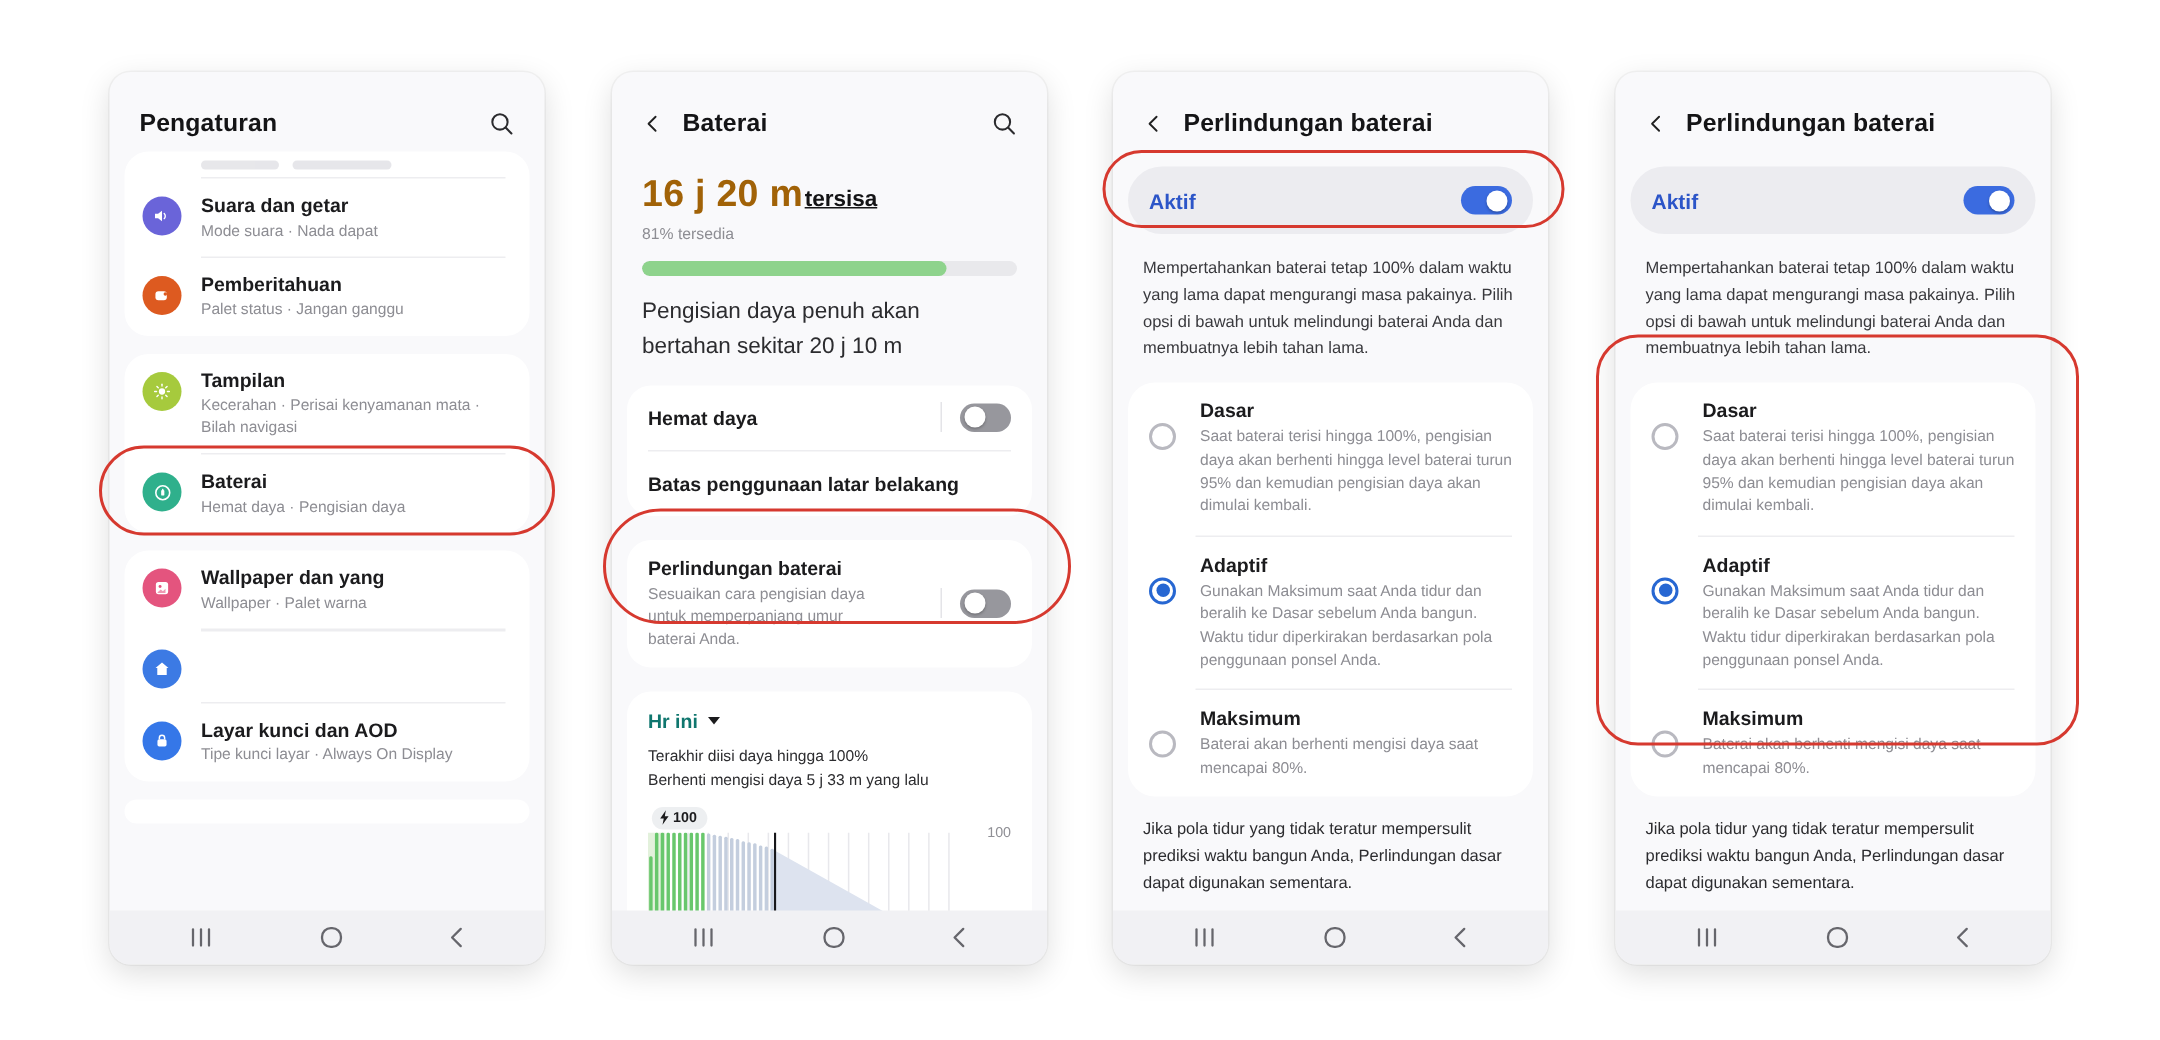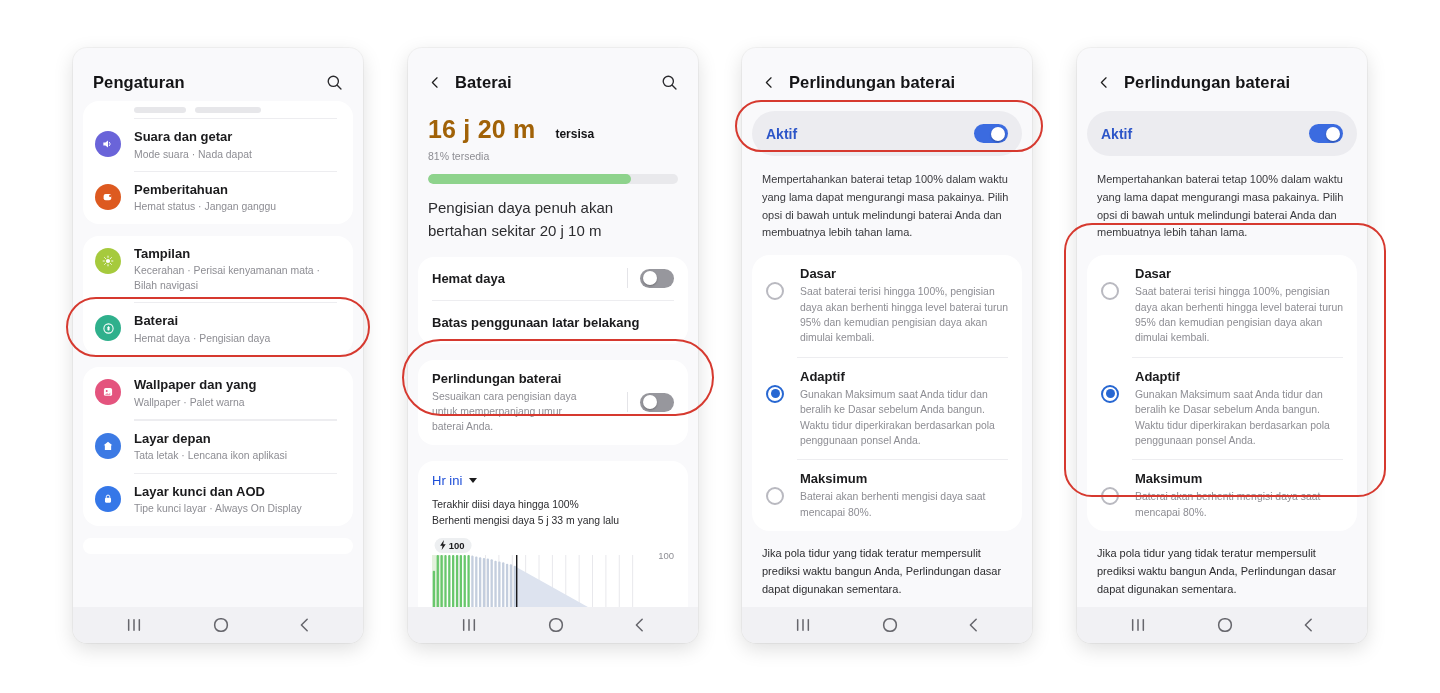--- a/index.html
+++ b/index.html
@@ -28,21 +28,21 @@
 
   .skeleton-row { position:relative; height:17px; padding-left:51px; padding-top:6px; display:flex; gap:9px; opacity:.5; }
   .skeleton-bar { height:6px; border-radius:3px; background:#cfcfd6; }
 
   .navbar { position:absolute; left:0; right:0; bottom:0; height:36px; background:#f1f1f4;
             display:flex; align-items:center; justify-content:space-between; padding:0 52px; }
 
   
   .big-block { margin:14px 20px 0 20px; }
   .big-time { font-size:25px; font-weight:700; color:#a16207; letter-spacing:.2px; }
-  .big-suffix { font-size:12px; font-weight:700; color:#141416; margin-left:20px; }
+  .big-suffix { font-size:15px; font-weight:700; color:#141416; margin-left:1px;text-decoration:underline; }
   .pct { font-size:10.5px; color:#8d8d93; margin-top:6px; }
   .progress { margin-top:12px; height:10px; border-radius:5px; background:#e9e9ec; overflow:hidden; }
   .progress-fill { height:100%; border-radius:5px; background:var(--progress-green); }
   .caption { font-size:15px; color:#2c2c2f; line-height:1.55; margin-top:12px; width:94%; }
 
   .row { display:flex; align-items:center; height:43px; padding:0 14px; }
   .row-label { flex:1; font-size:13px; font-weight:700; color:#1b1b1d; }
   .vsep { width:1px; height:20px; background:#e4e4e8; margin-right:12px; }
 
   .toggle { width:34px; height:19px; border-radius:10px; position:relative; flex:none; }
@@ -50,21 +50,21 @@
   .toggle.off { background:var(--toggle-off); } .toggle.off .knob { left:3px; }
   .toggle.on  { background:var(--toggle-on); }  .toggle.on  .knob { right:3px; }
 
   .prot-card { display:flex; align-items:center; padding:11px 14px; }
   .prot-txt { flex:1; padding-right:10px; }
   .prot-title { font-size:13px; font-weight:700; color:#1b1b1d; }
   .prot-sub { font-size:10.4px; color:#8d8d93; line-height:1.45; margin-top:3px; width:88%; }
 
   .chart-card { padding:12px 14px 6px 14px; height:172px; }
   .period-row { display:flex; align-items:center; gap:7px; }
-  .period-label { font-size:13px; font-weight:400; color:#1d4ed8;text-align:right; }
+  .period-label { font-size:13px; font-weight:700; color:#0f766e;text-align:right; }
   .caret-down { width:0; height:0; border-left:4.5px solid transparent; border-right:4.5px solid transparent; border-top:5.5px solid #1b1b1d; }
   .chart-lines { font-size:10.4px; color:#2c2c2f; line-height:1.55; margin-top:9px; }
   .chart-wrap { position:relative; margin-top:18px; height:96px; }
   .chart-plot { position:absolute; left:0; right:28px; top:8px; bottom:16px; }
   .ylab { position:absolute; right:0; font-size:9.5px; color:#8f8f95; }
   .ylab.top { top:3px; } .ylab.bot { bottom:12px; }
   .xaxis { position:absolute; left:0; right:28px; bottom:0; height:12px; }
   .xtick { position:absolute; font-size:9.5px; color:#8f8f95; }
   .chg-badge { position:absolute; top:-9px; transform:translateX(-50%); background:#edeff1; border-radius:9px;
                padding:2px 7px 2px 5px; display:flex; align-items:center; gap:2px;
@@ -131,21 +131,21 @@
       <div class="divider"></div>
       <div class="item">
         <div class="app-ic" style="background: rgb(221, 90, 32);">
           <svg viewBox="0 0 24 24" width="14" height="14">
               <rect x="4.5" y="7" width="13" height="10.5" rx="3.4" fill="#fff"></rect>
               <circle cx="15.8" cy="10.2" r="2" fill="#dd5a20"></circle>
             </svg>
         </div>
         <div class="item-txt">
           <div class="item-title">Pemberitahuan</div>
-          <div class="item-sub">Hemat status · Jangan ganggu</div>
+          <div class="item-sub">Palet status · Jangan ganggu</div>
         </div>
       </div>
     </div>
 
     <div class="card mt12">
       <div class="item">
         <div class="app-ic" style="background: rgb(166, 202, 61);">
           <svg viewBox="0 0 24 24" width="14" height="14">
               <circle cx="12" cy="12" r="3.6" fill="#fff"></circle>
               <g stroke="#fff" stroke-width="1.6" stroke-linecap="round">
@@ -195,24 +195,20 @@
           <div class="item-sub">Wallpaper · Palet warna</div>
         </div>
       </div>
       <div class="divider"></div>
       <div class="divider"></div>
       <div class="item">
         <div class="app-ic" style="background: rgb(60, 122, 228);">
           <svg viewBox="0 0 24 24" width="14" height="14">
               <path d="M12 4.6l7.4 6.2h-2v8.1H6.6v-8.1h-2L12 4.6z" fill="#fff"></path>
             </svg>
-        </div>
-        <div class="item-txt">
-          <div class="item-title">Layar depan</div>
-          <div class="item-sub">Tata letak · Lencana ikon aplikasi</div>
         </div>
       </div>
       <div class="divider"></div>
       <div class="item">
         <div class="app-ic" style="background: rgb(53, 119, 232);">
           <svg viewBox="0 0 24 24" width="14" height="14">
               <rect x="6.8" y="10" width="10.4" height="8.3" rx="2" fill="#fff"></rect>
               <path d="M9 10V8.3a3 3 0 016 0V10" fill="none" stroke="#fff" stroke-width="1.7"></path>
             </svg>
         </div>

